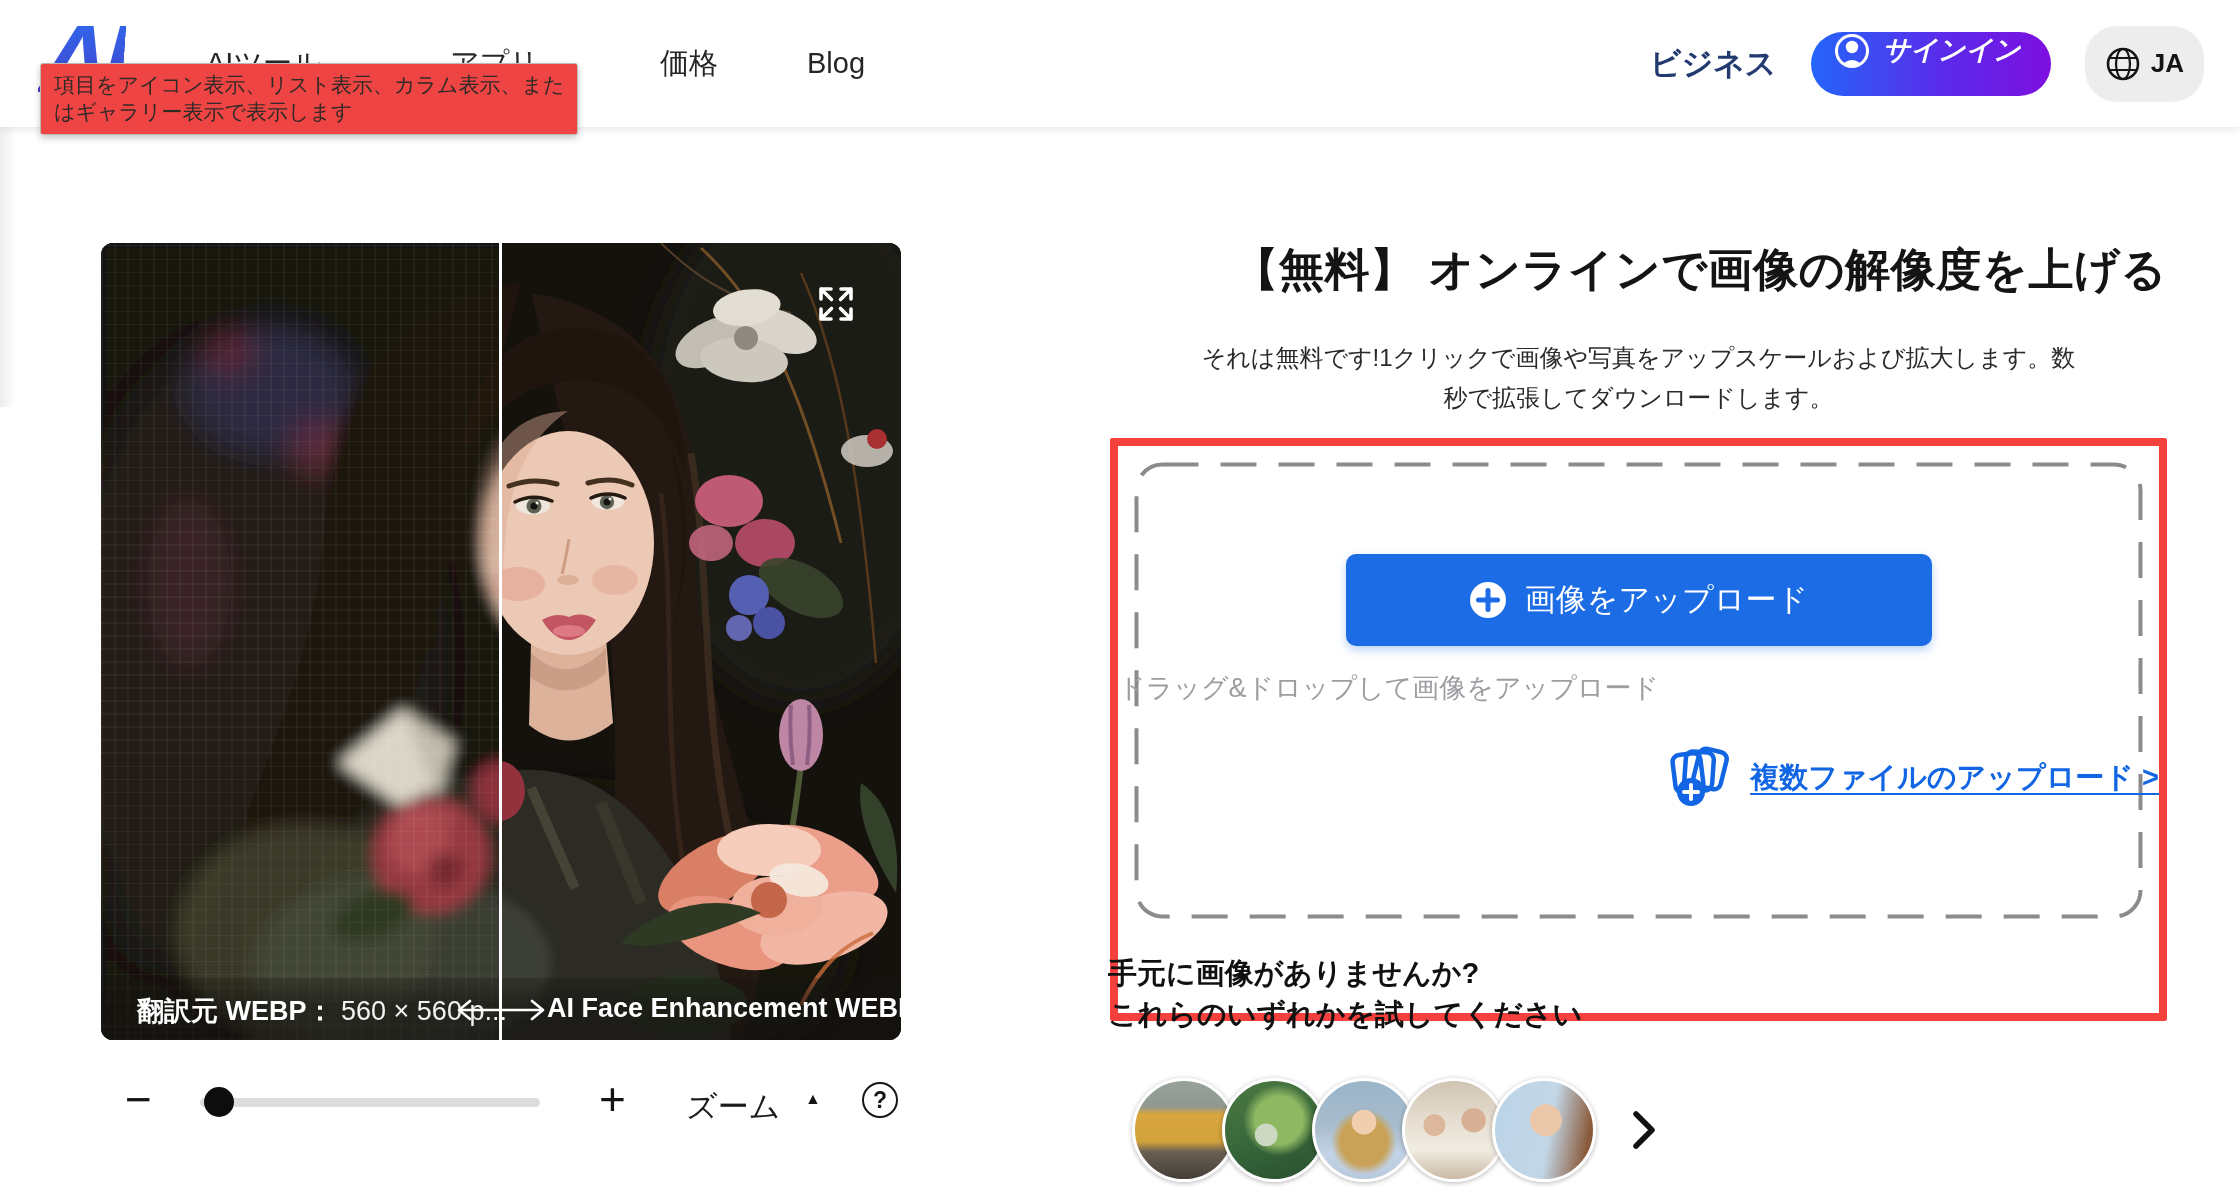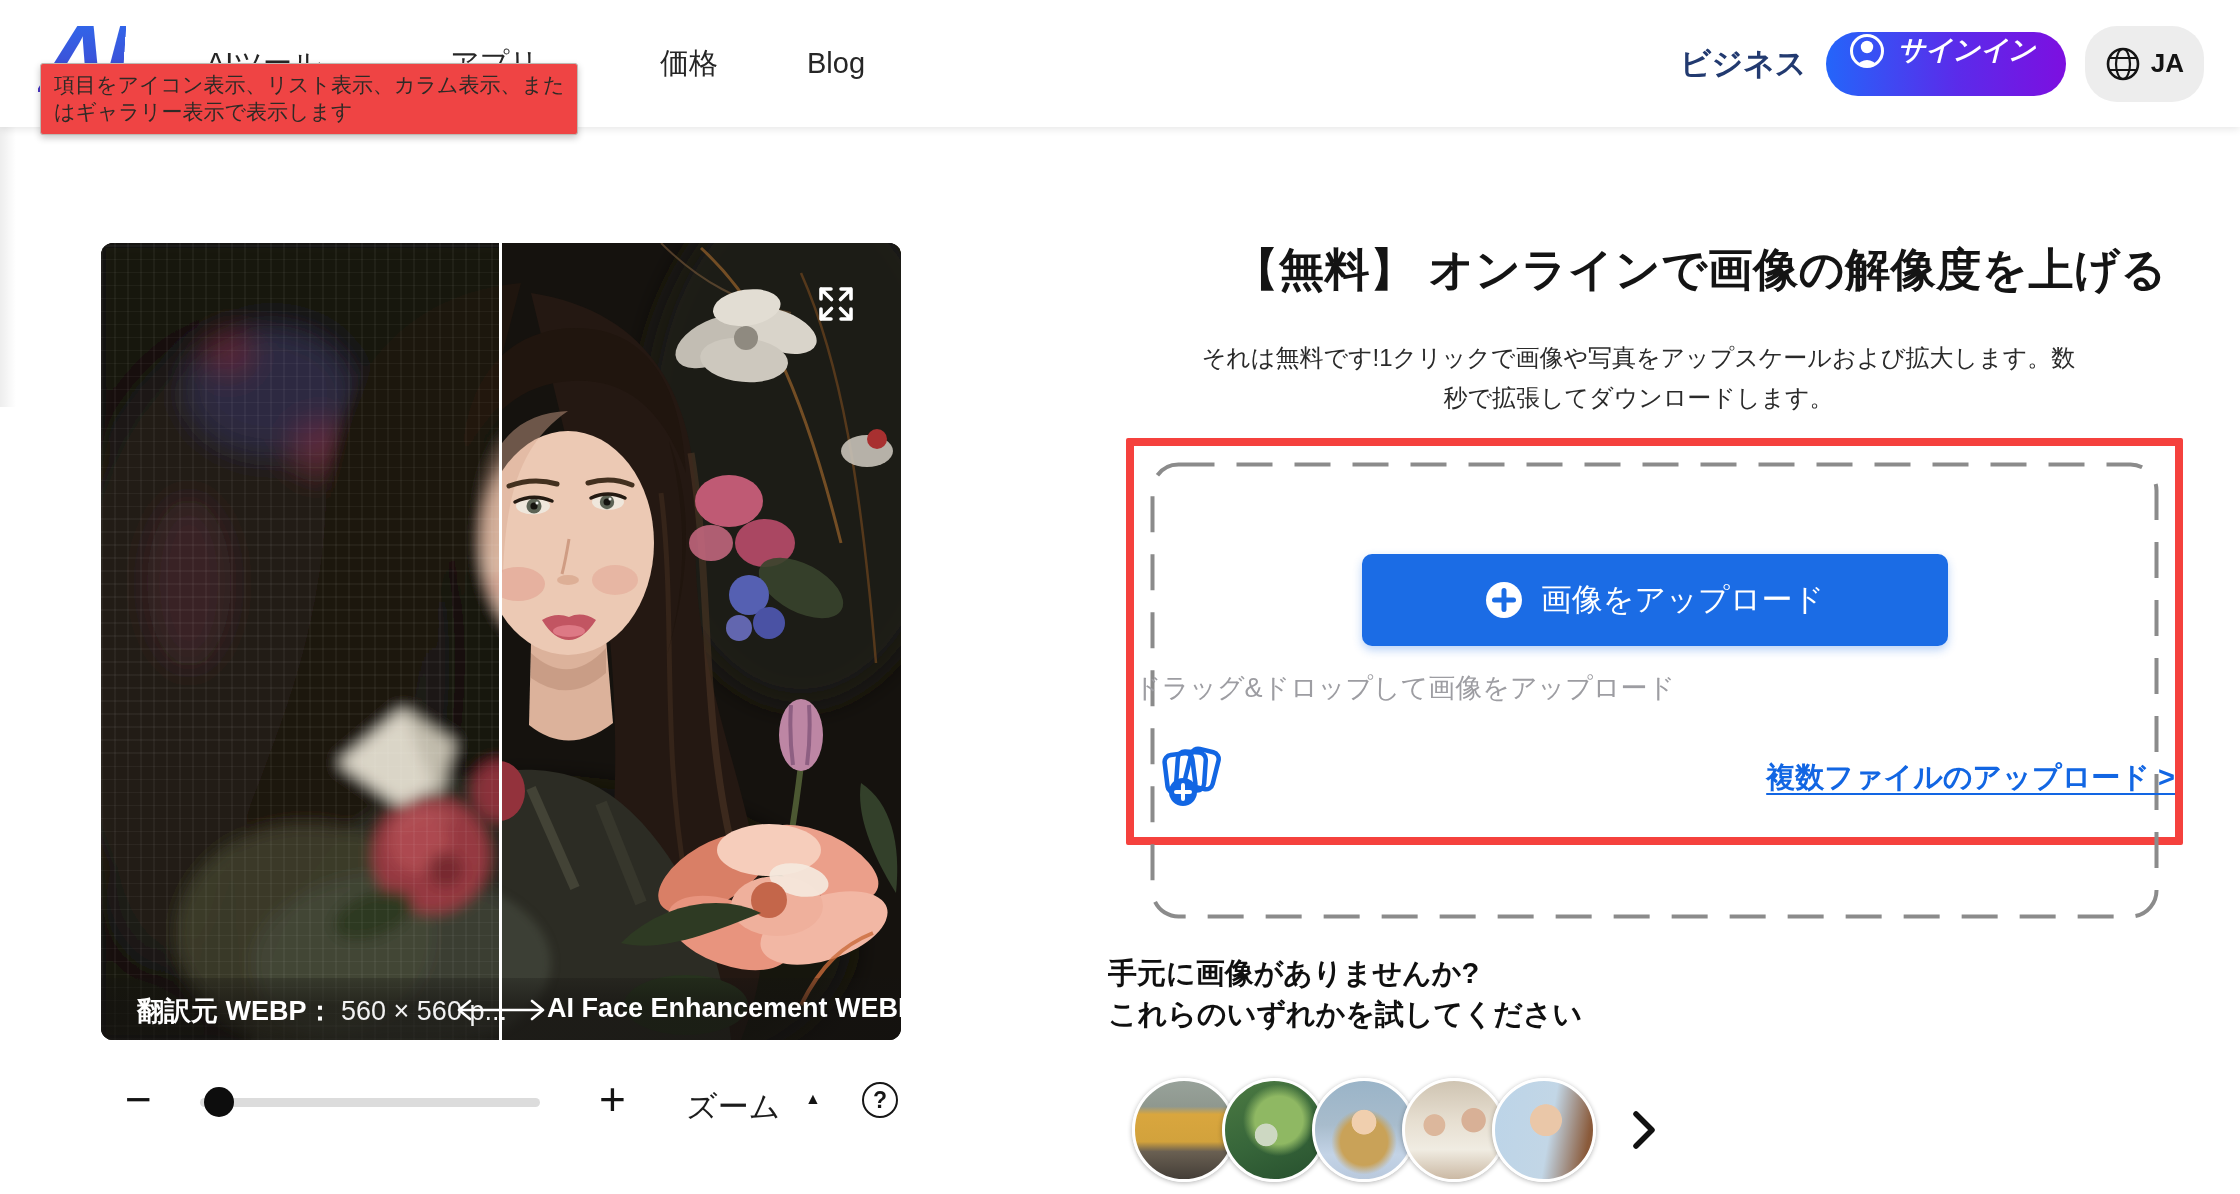--- a/index.html
+++ b/index.html
@@ -10,21 +10,21 @@
   
   header { position:absolute; top:0; left:0; width:2240px; height:127px; background:#fff;
     box-shadow:0 2px 8px rgba(0,0,0,0.10); z-index:20; }
   .logo { position:absolute; left:40px; top:4px; font-size:96px; font-weight:bold; font-style:italic;
     letter-spacing:-6px; transform:skewX(-4deg);
     background:linear-gradient(180deg,#2e6bee 8%,#3c51d8 55%,#5a1fb8 100%);
     -webkit-background-clip:text; background-clip:text; color:transparent; cursor:pointer; }
   .nav-item { position:absolute; top:0; height:127px; display:flex; align-items:center; gap:12px;
     font-size:29px; color:#262626; cursor:pointer; }
   .nav-item .caret { font-size:14px; color:#222; padding-top:4px; }
-  .hdr-right { position:absolute; right:36px; top:0; height:127px; display:flex; align-items:center; gap:19px; }
+  .hdr-right { position:absolute; right:36px; top:0; height:127px; display:flex; align-items:center; gap:34px; }
   .business { font-size:31px; font-weight:bold; color:#223a70; cursor:pointer; }
   .signin { display:flex; align-items:flex-start; gap:12px; height:64px; padding:0 30px 0 22px;
     border:none; border-radius:32px; cursor:pointer;
     background:linear-gradient(90deg,#2465fa 0%,#5b2bea 55%,#7d0fe0 100%);
     color:#fff; font-size:27px; font-weight:bold; font-family:inherit;font-style:italic; }
   .lang-pill { display:flex; align-items:center; gap:10px; height:76px; padding:0 20px;
     background:#ededed; border-radius:32px; cursor:pointer; font-size:26px; font-weight:bold; color:#141414; }
 
   
   .tooltip { position:absolute; left:40px; top:63px; z-index:30; background:#ef4444;
@@ -63,31 +63,31 @@
   .zb-help { position:absolute; left:761px; top:6px; width:36px; height:36px; border:2.5px solid #161616;
     border-radius:50%; display:flex; align-items:center; justify-content:center;
     font-size:23px; font-weight:bold; color:#161616; cursor:pointer; }
 
   
   .hero-title { position:absolute; left:1110px; top:240px; width:1057px; text-align:right;
     font-size:45px; font-weight:800; color:#141414; letter-spacing:0.5px; white-space:nowrap; }
   .hero-sub { position:absolute; left:1085px; top:338px; width:1107px; text-align:center;
     font-size:24px; line-height:40px; color:#2a2a2a; }
 
-  .redbox { position:absolute; left:1110px; top:438px; width:1057px; height:407px;
-    border:8px solid #f5413d; border-radius:2px; background:#fff;margin-left:16px; }
+  .redbox { position:absolute; left:1110px; top:438px; width:1057px; height:583px;
+    border:8px solid #f5413d; border-radius:2px; background:#fff; }
   .dashes { position:absolute; left:16px; top:16px; }
   .upload-btn { position:absolute; left:50%; top:108px; transform:translateX(-50%);
     width:586px; height:92px; border:none; border-radius:10px; background:#1b6ce5;
     box-shadow:0 4px 10px rgba(27,108,229,0.30); color:#fff; font-size:31px; font-family:inherit;
     display:flex; align-items:center; justify-content:center; gap:18px; cursor:pointer; }
   .drag-hint { position:absolute; left:0; top:224px; width:100%; text-align:left;
     font-size:27px; color:#9d9da2; }
   .multi-row { position:absolute; left:0; top:300px; width:100%; display:flex;
-    align-items:center; justify-content:space-between; gap:18px;padding-left:24px; }
+    align-items:center; justify-content:flex-end; gap:18px;padding-left:24px; }
   .multi-link { font-size:29px; font-weight:bold; color:#1266e3; text-decoration:underline;
     text-underline-offset:6px; cursor:pointer; }
 
   .noimg { position:absolute; left:1108px; top:953px; font-size:29px; font-weight:bold;
     color:#101010; line-height:41px; }
 
   .samples { position:absolute; left:1132px; top:1078px; display:flex; align-items:center; }
   .thumb { width:104px; height:104px; border-radius:50%; border:3px solid #fff;
     box-shadow:0 1px 5px rgba(0,0,0,0.30); cursor:pointer; position:relative; background:#ccc; }
   .thumb + .thumb { margin-left:-14px; }

